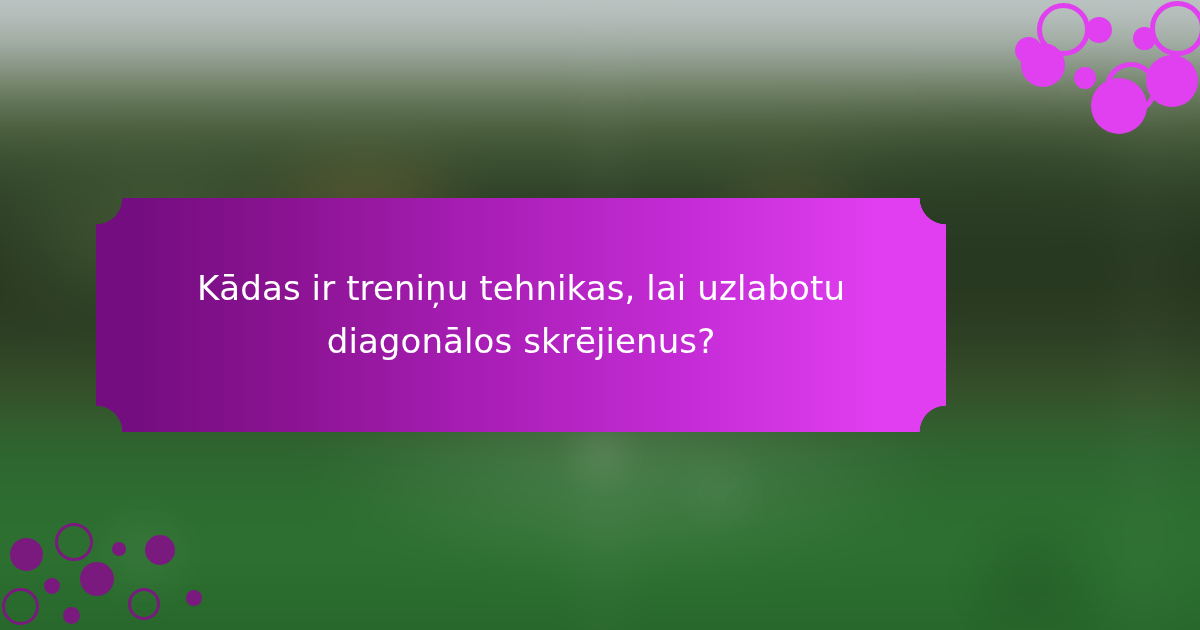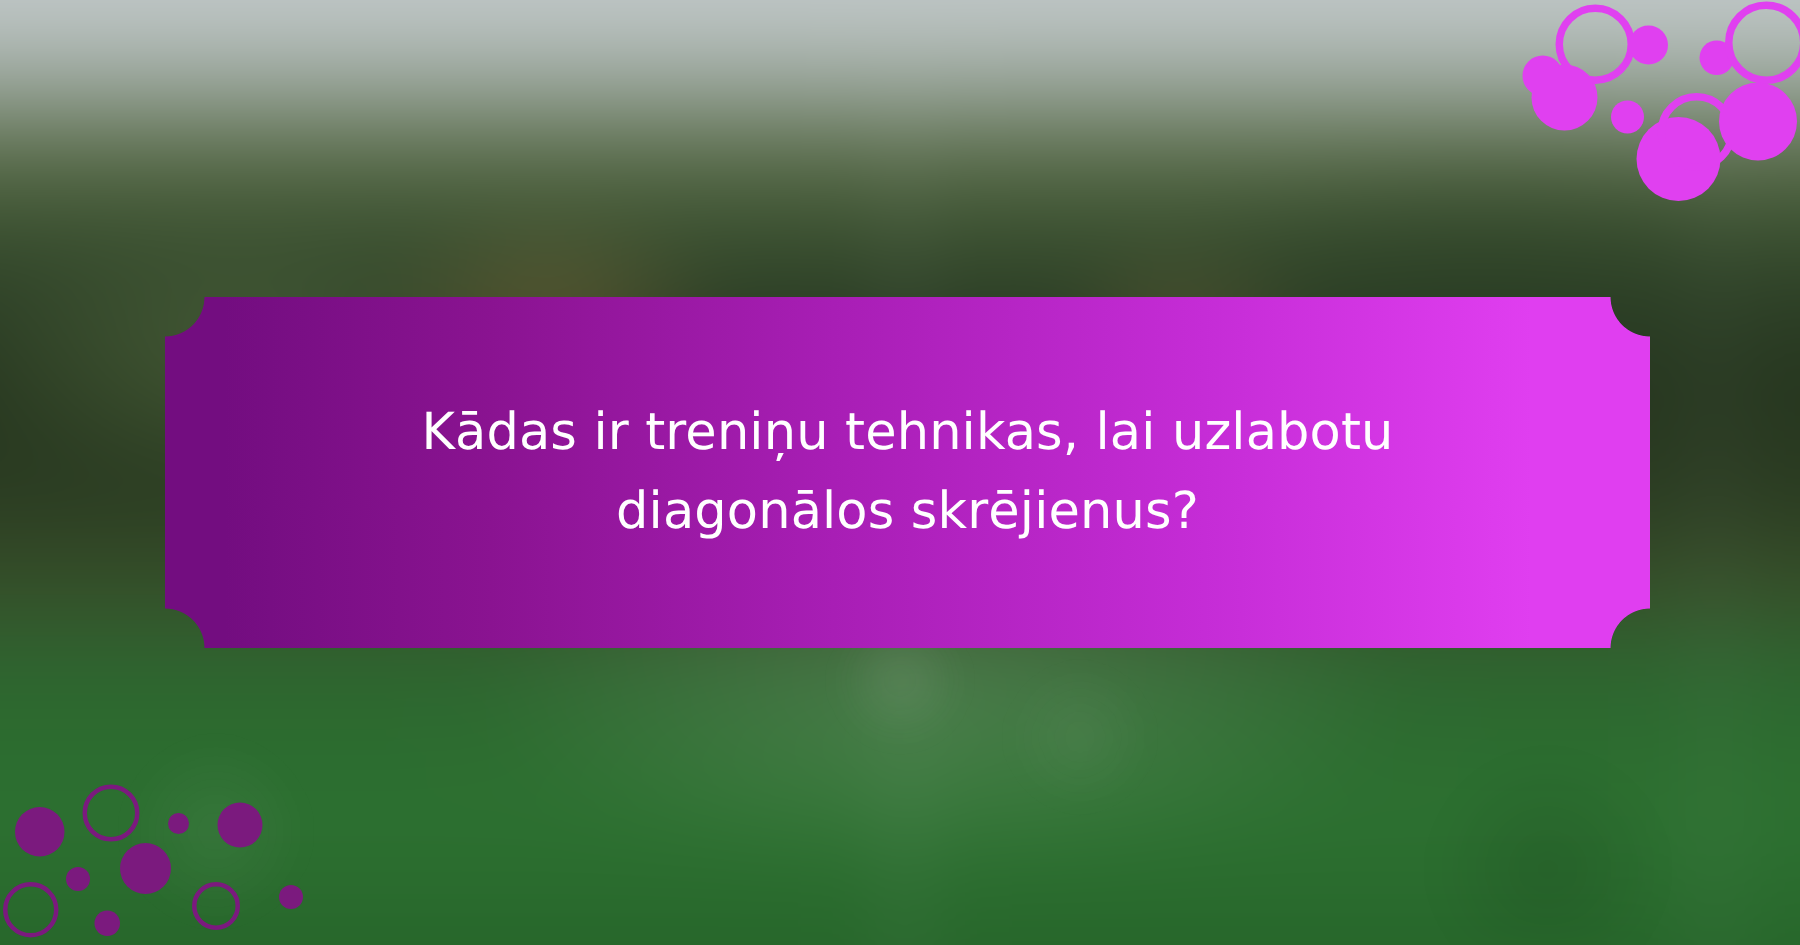--- a/index.html
+++ b/index.html
@@ -65,23 +65,23 @@
     position: absolute;
     border-radius: 50%;
     box-sizing: border-box;
   }
   .dots-tr { top: 0; right: 0; width: 210px; height: 120px; }
   .dots-bl { left: 0; bottom: 0; width: 230px; height: 120px; }
 
   
   .banner {
     position: absolute;
-    left: 110px;
+    left: 96px;
     top: 198px;
-    width: 990px;
+    width: 850px;
     height: 234px;
     color: #ffffff;
     display: flex;
     align-items: center;
     justify-content: center;
     
     -webkit-mask-image:
       radial-gradient(circle 26px at 0 0, transparent 0 26px, #000 26.6px),
       radial-gradient(circle 26px at 100% 0, transparent 0 26px, #000 26.6px),
       radial-gradient(circle 26px at 0 100%, transparent 0 26px, #000 26.6px),

